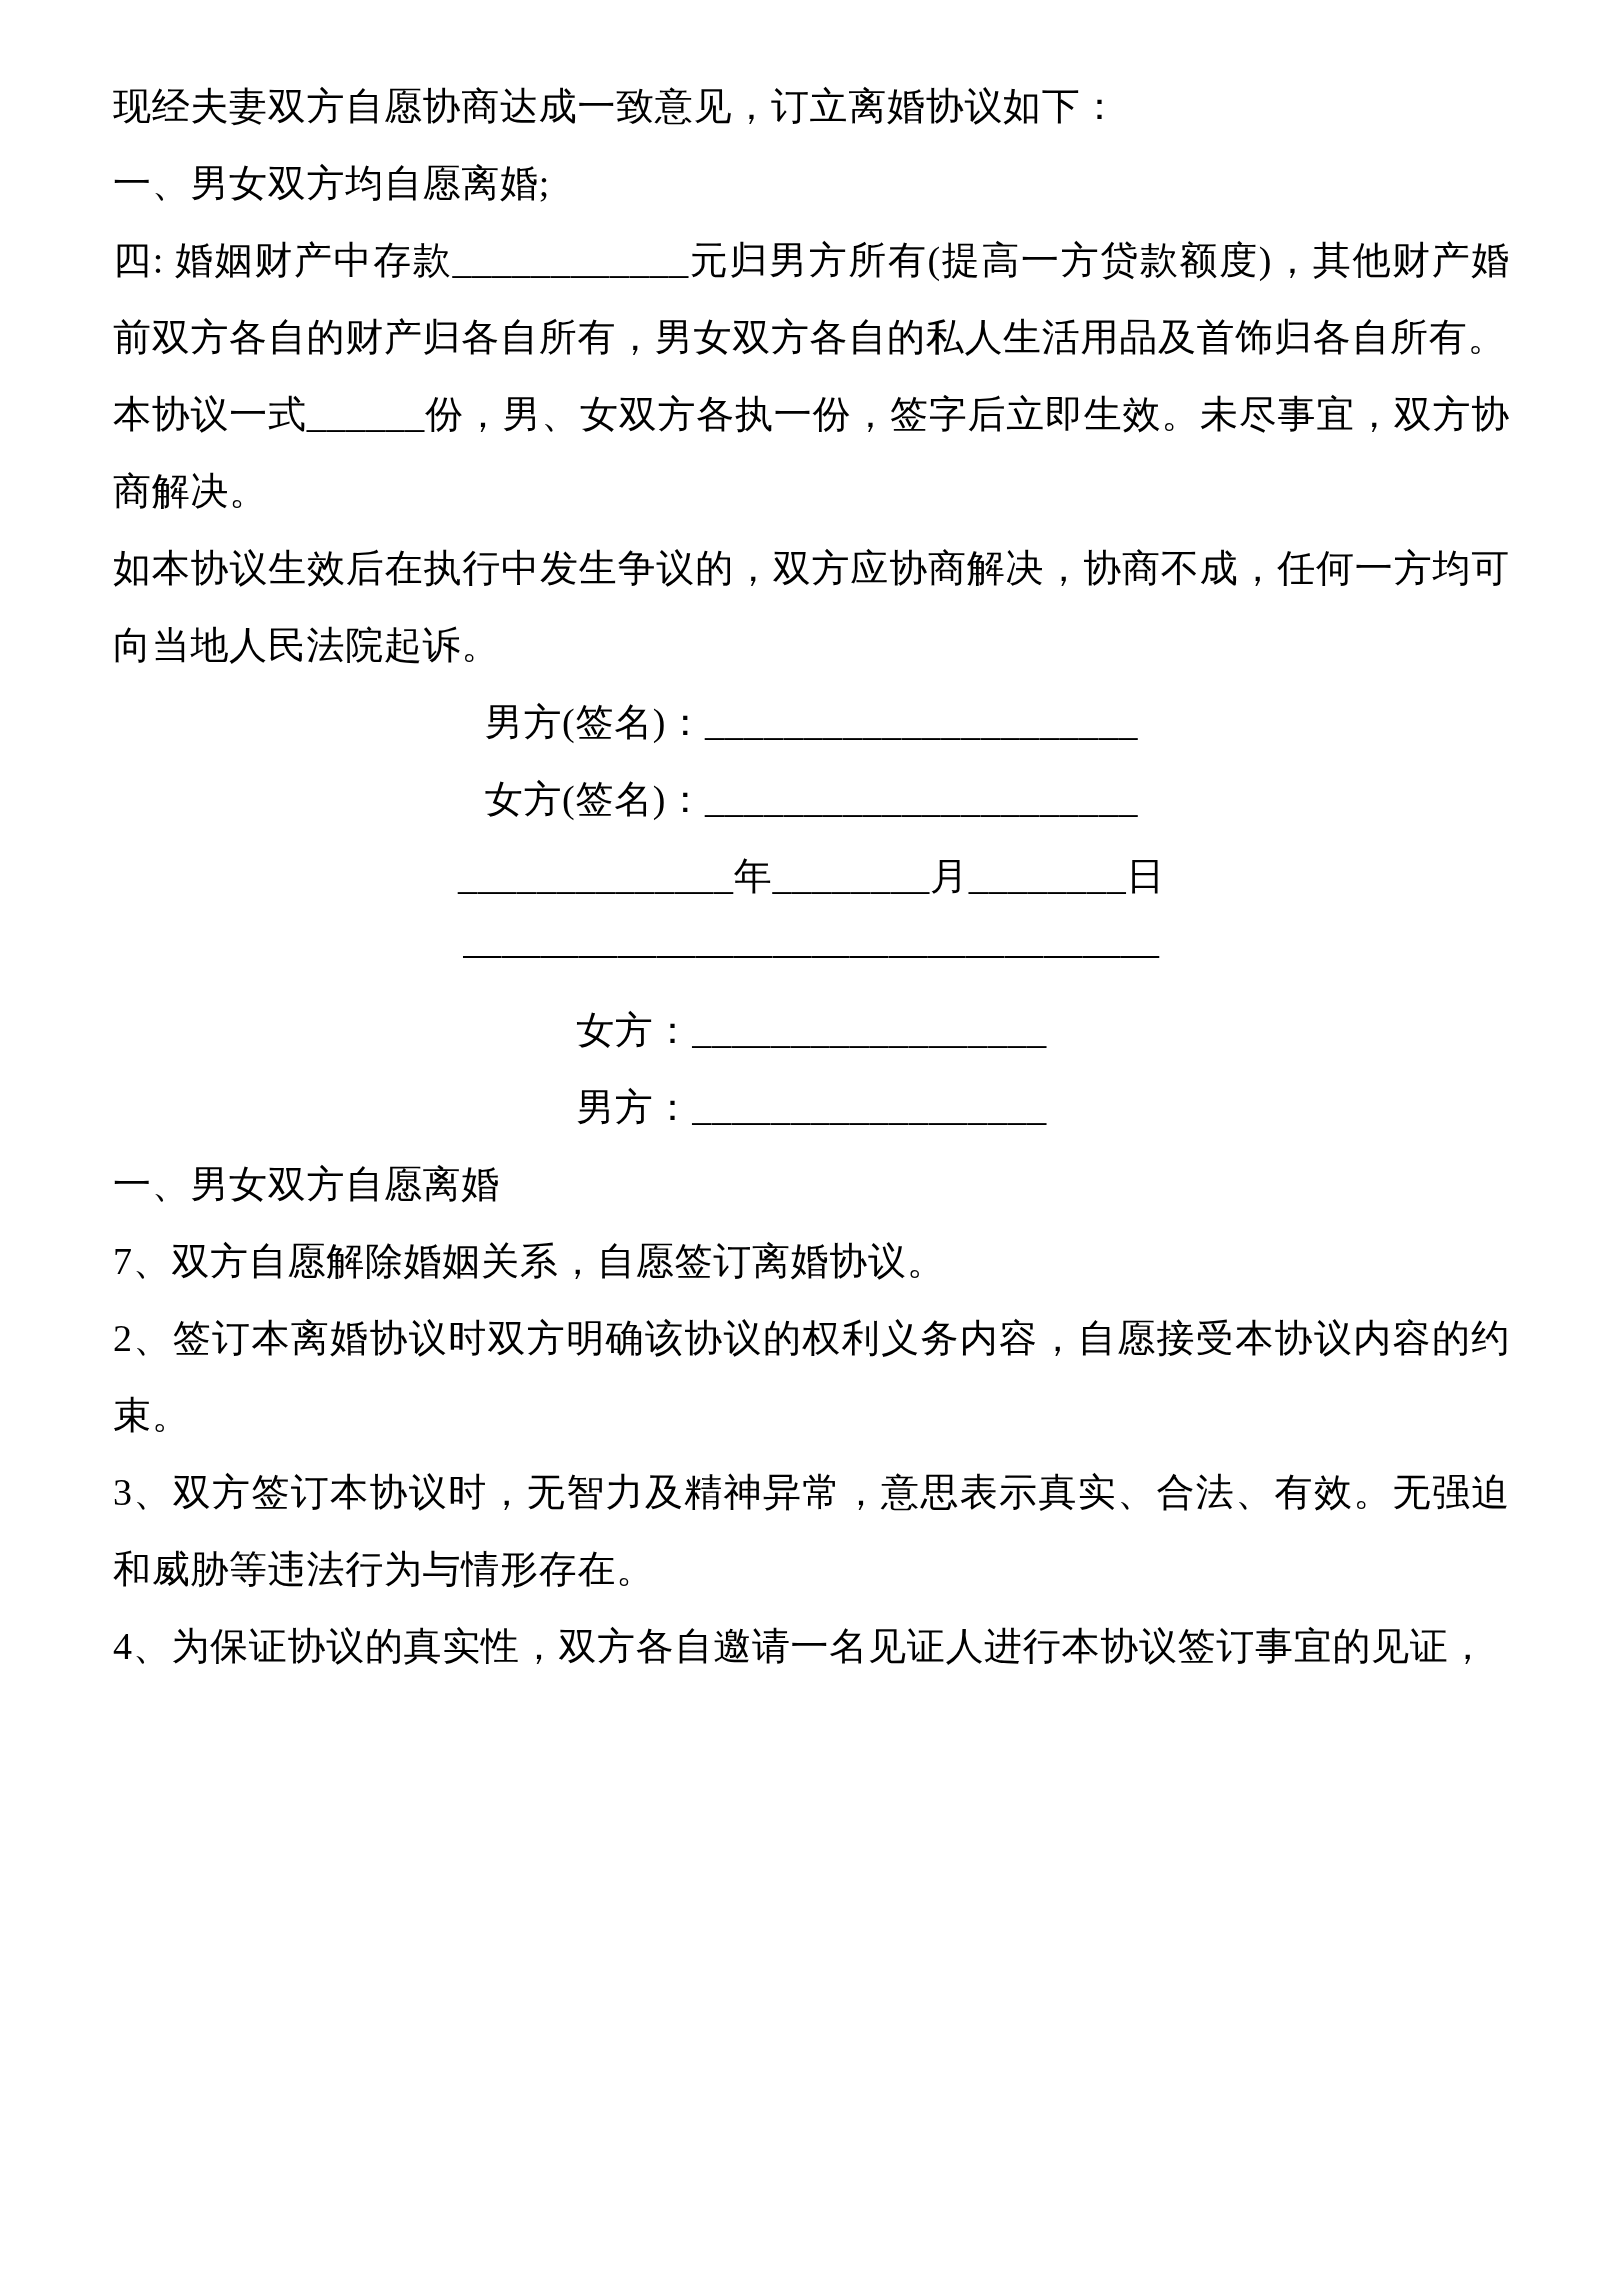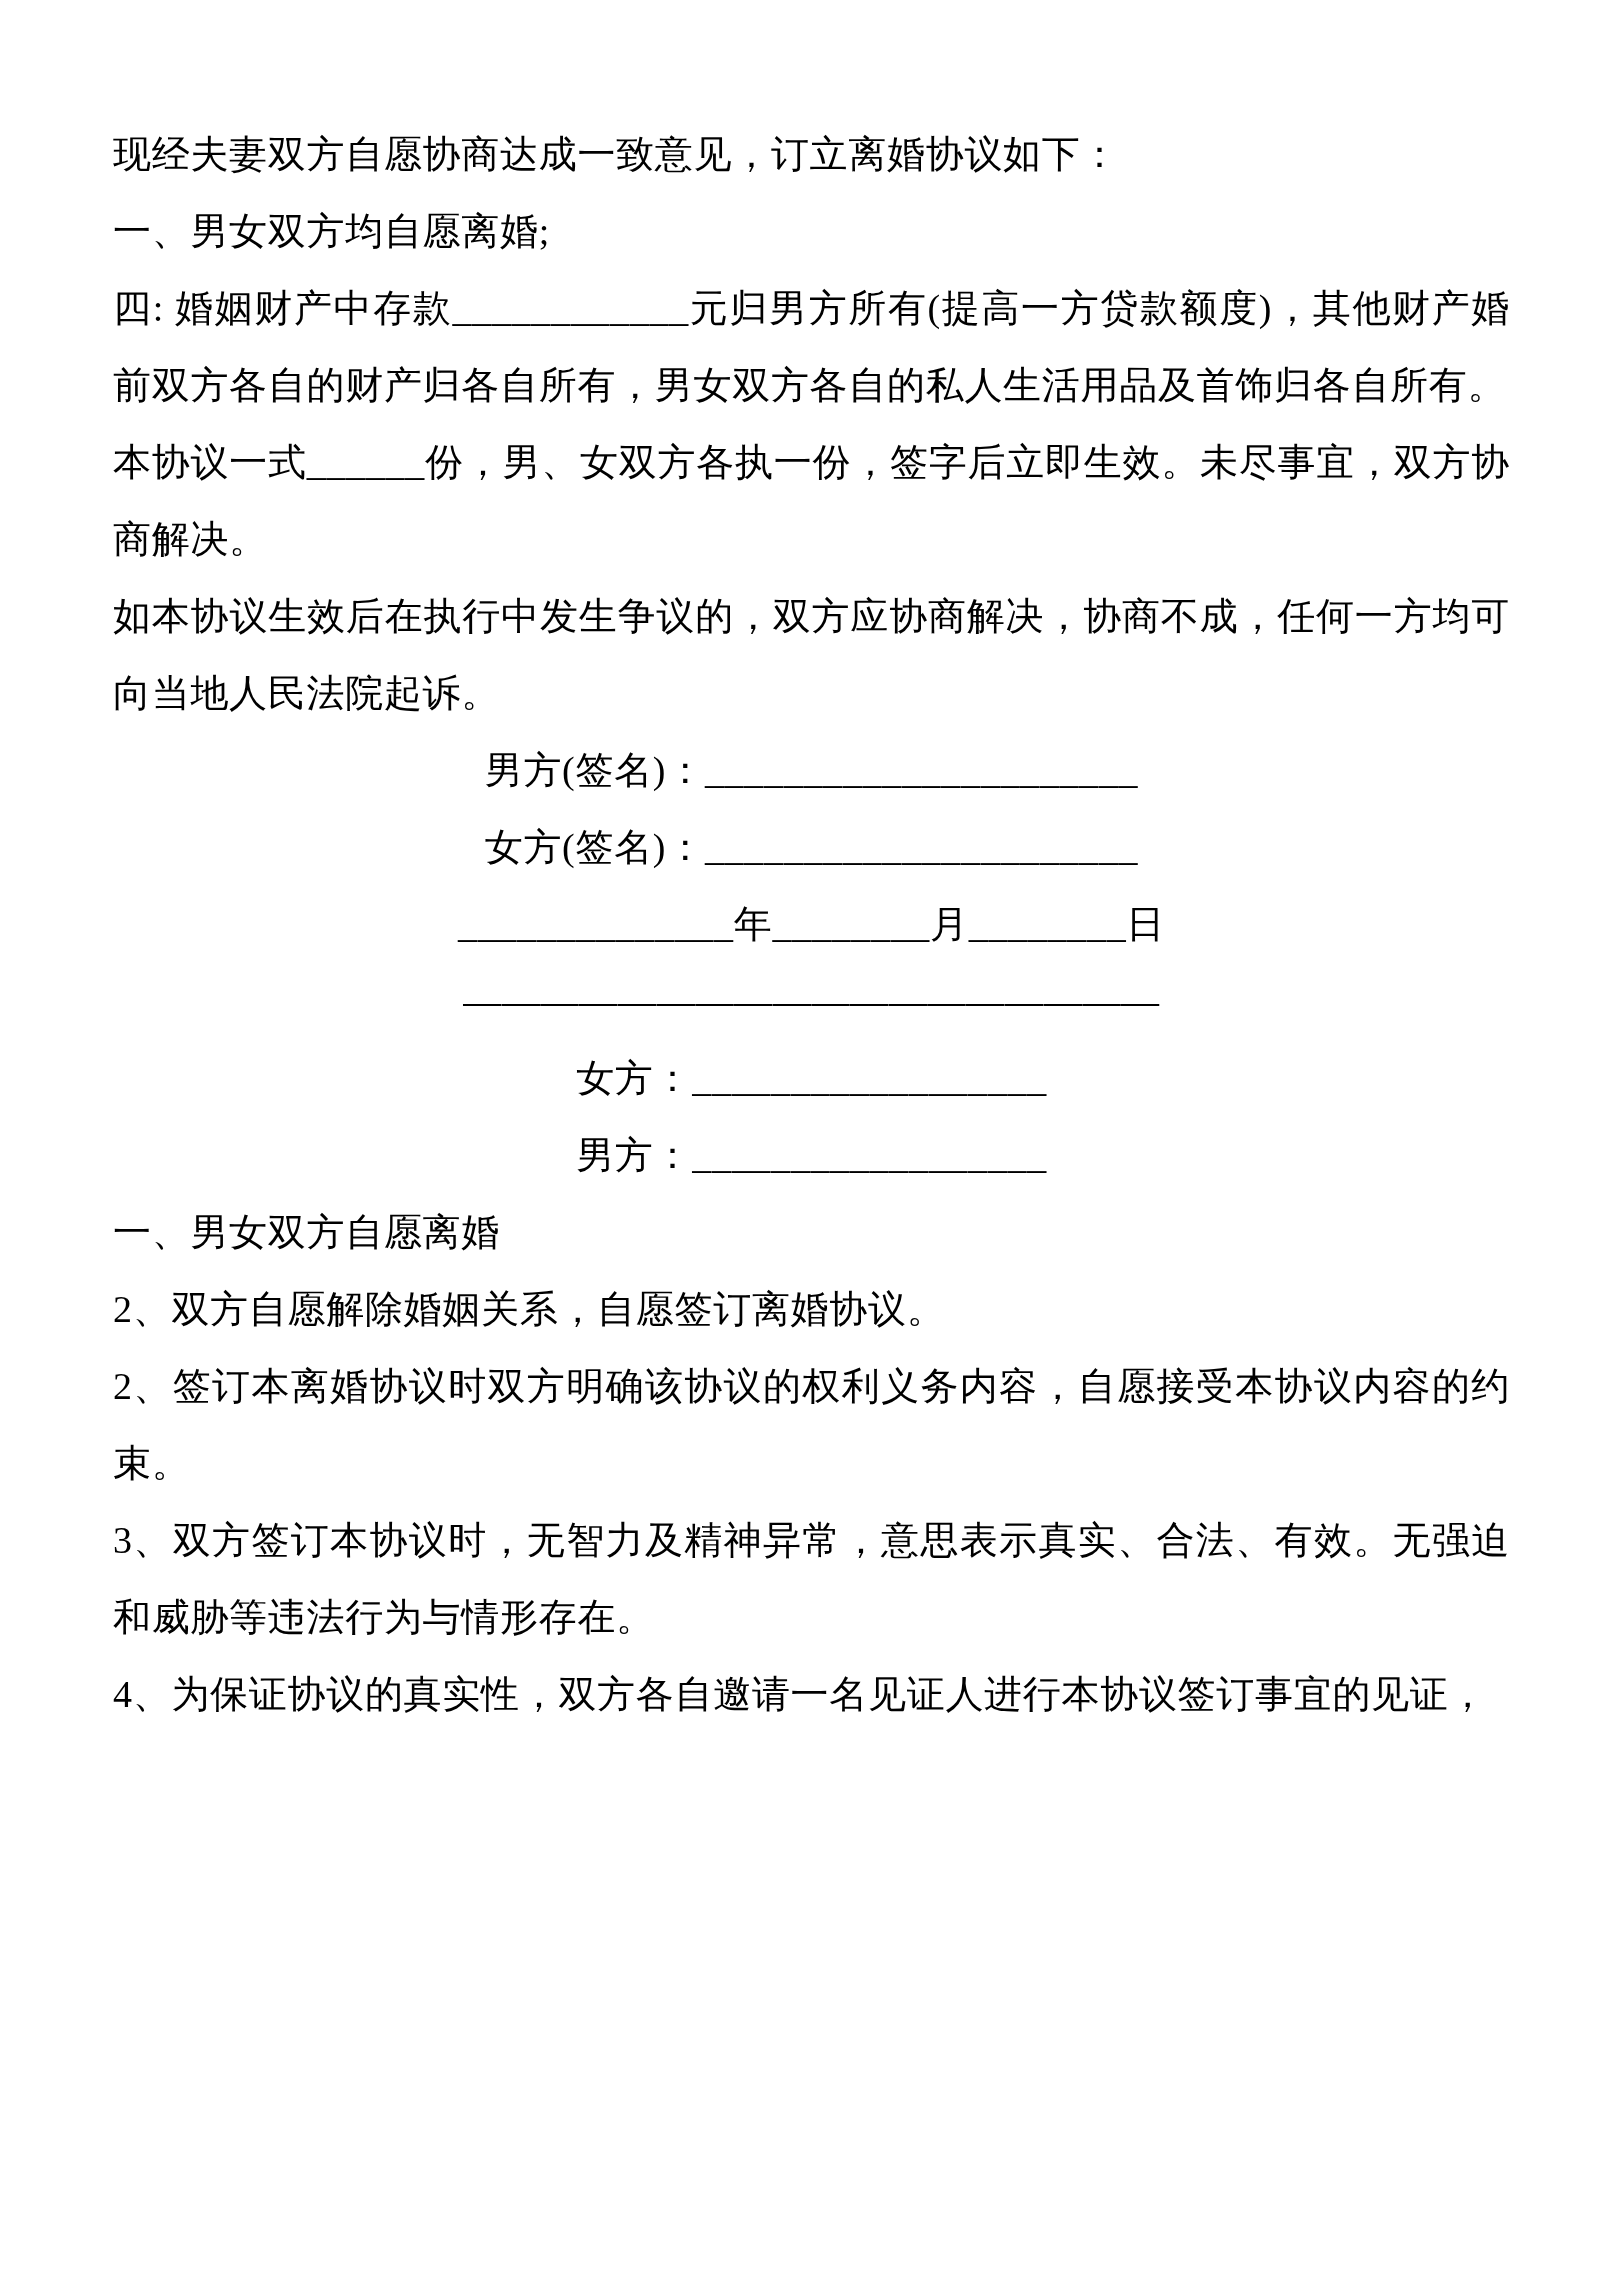--- a/index.html
+++ b/index.html
@@ -9,21 +9,21 @@
   }
   body {
     width: 1623px;
     height: 2295px;
     position: relative;
   }
   .page {
     box-sizing: border-box;
     width: 1623px;
     height: 1928px;
-    padding: 116px 113px 0 113px;
+    padding: 68px 113px 0 113px;
     background: #ffffff;
     font-family: "Liberation Serif", "DejaVu Serif", serif;
     font-size: 38px;
     line-height: 77px;
     color: #000000;
   }
   .para {
     margin: 0;
     text-align: justify;
     letter-spacing: 0.7px;
@@ -41,18 +41,18 @@
   <p class="para">四: 婚姻财产中存款____________元归男方所有(提高一方贷款额度)，其他财产婚前双方各自的财产归各自所有，男女双方各自的私人生活用品及首饰归各自所有。</p>
   <p class="para">本协议一式______份，男、女双方各执一份，签字后立即生效。未尽事宜，双方协商解决。</p>
   <p class="para">如本协议生效后在执行中发生争议的，双方应协商解决，协商不成，任何一方均可向当地人民法院起诉。</p>
   <p class="para no-justify">男方(签名)：______________________</p>
   <p class="para no-justify">女方(签名)：______________________</p>
   <p class="para no-justify">______________年________月________日</p>
   <p class="para no-justify">——————————————————</p>
   <p class="para no-justify">女方：__________________</p>
   <p class="para no-justify">男方：__________________</p>
   <p class="para">一、男女双方自愿离婚</p>
-  <p class="para">2、双方自愿解除婚姻关系，自愿签订离婚协议。</p>
+  <p class="para">7、双方自愿解除婚姻关系，自愿签订离婚协议。</p>
   <p class="para">2、签订本离婚协议时双方明确该协议的权利义务内容，自愿接受本协议内容的约束。</p>
   <p class="para">3、双方签订本协议时，无智力及精神异常，意思表示真实、合法、有效。无强迫和威胁等违法行为与情形存在。</p>
   <p class="para">4、为保证协议的真实性，双方各自邀请一名见证人进行本协议签订事宜的见证，</p>
 </div>
 
 
 </body></html>

